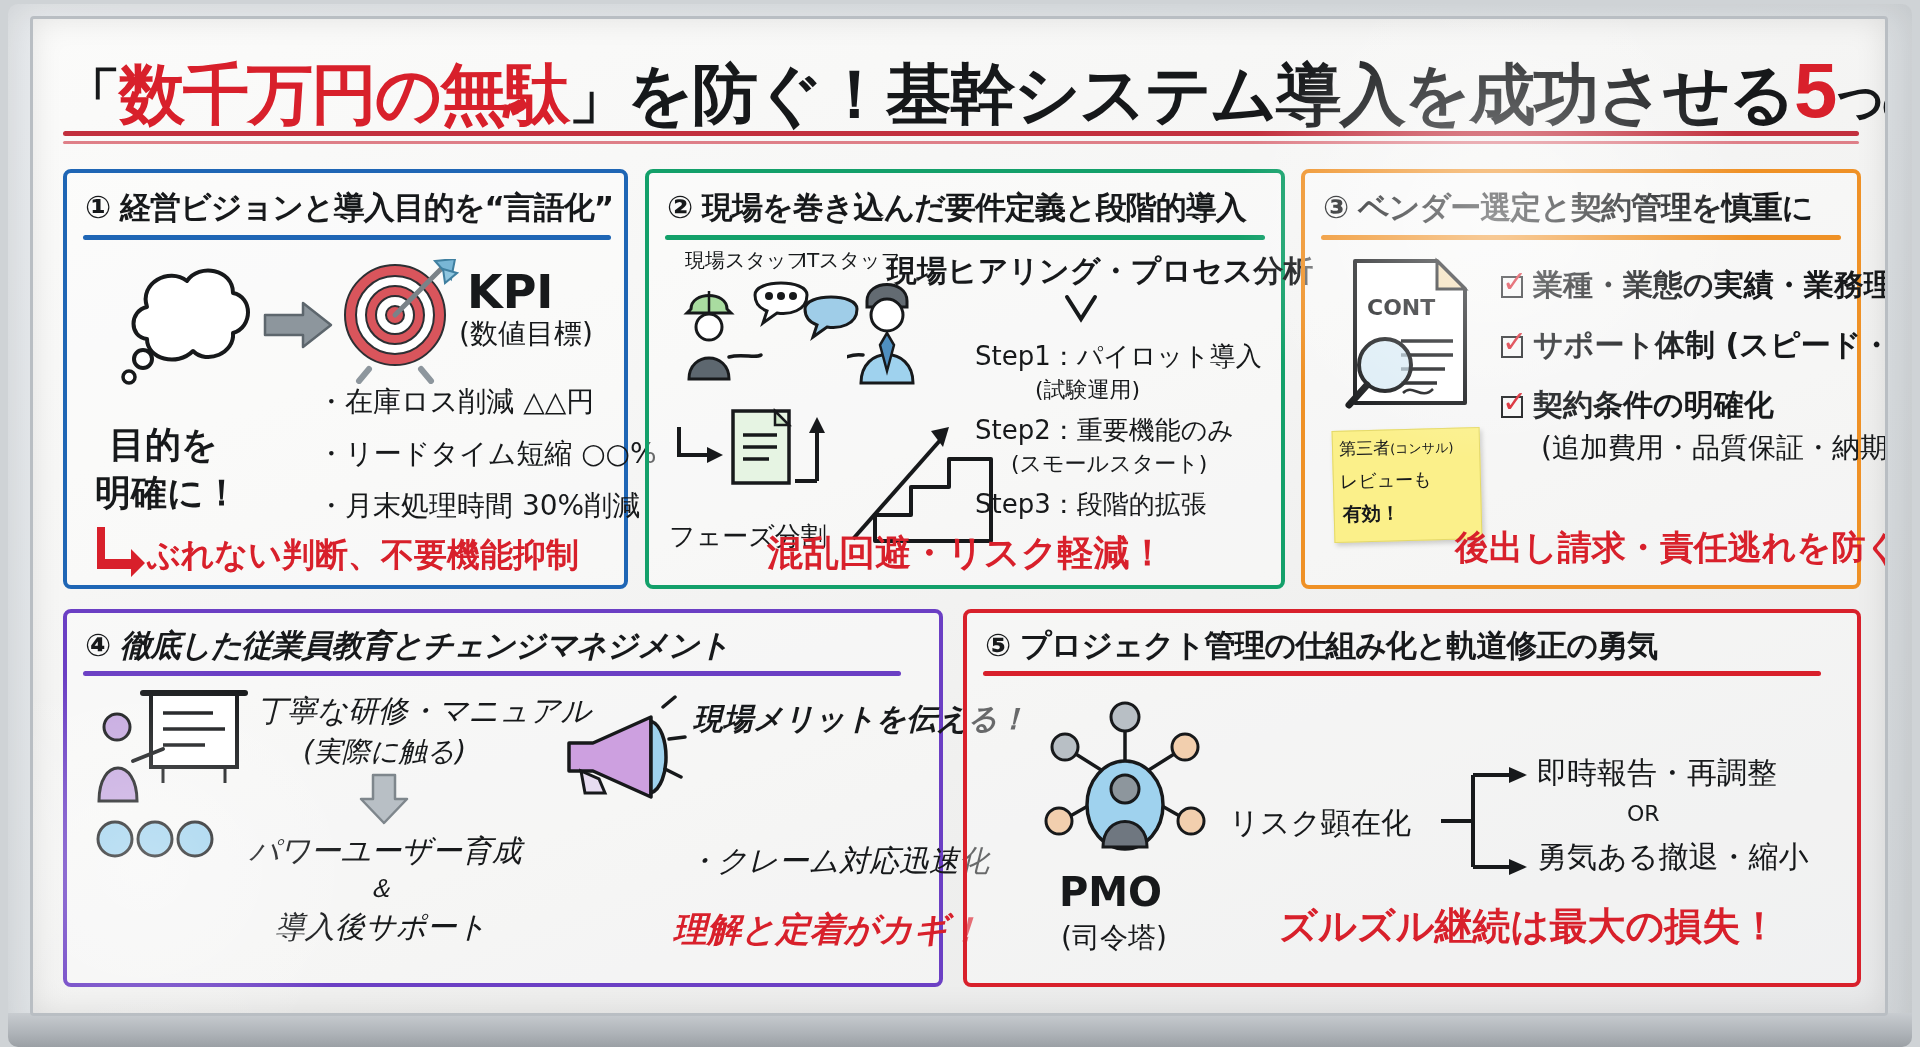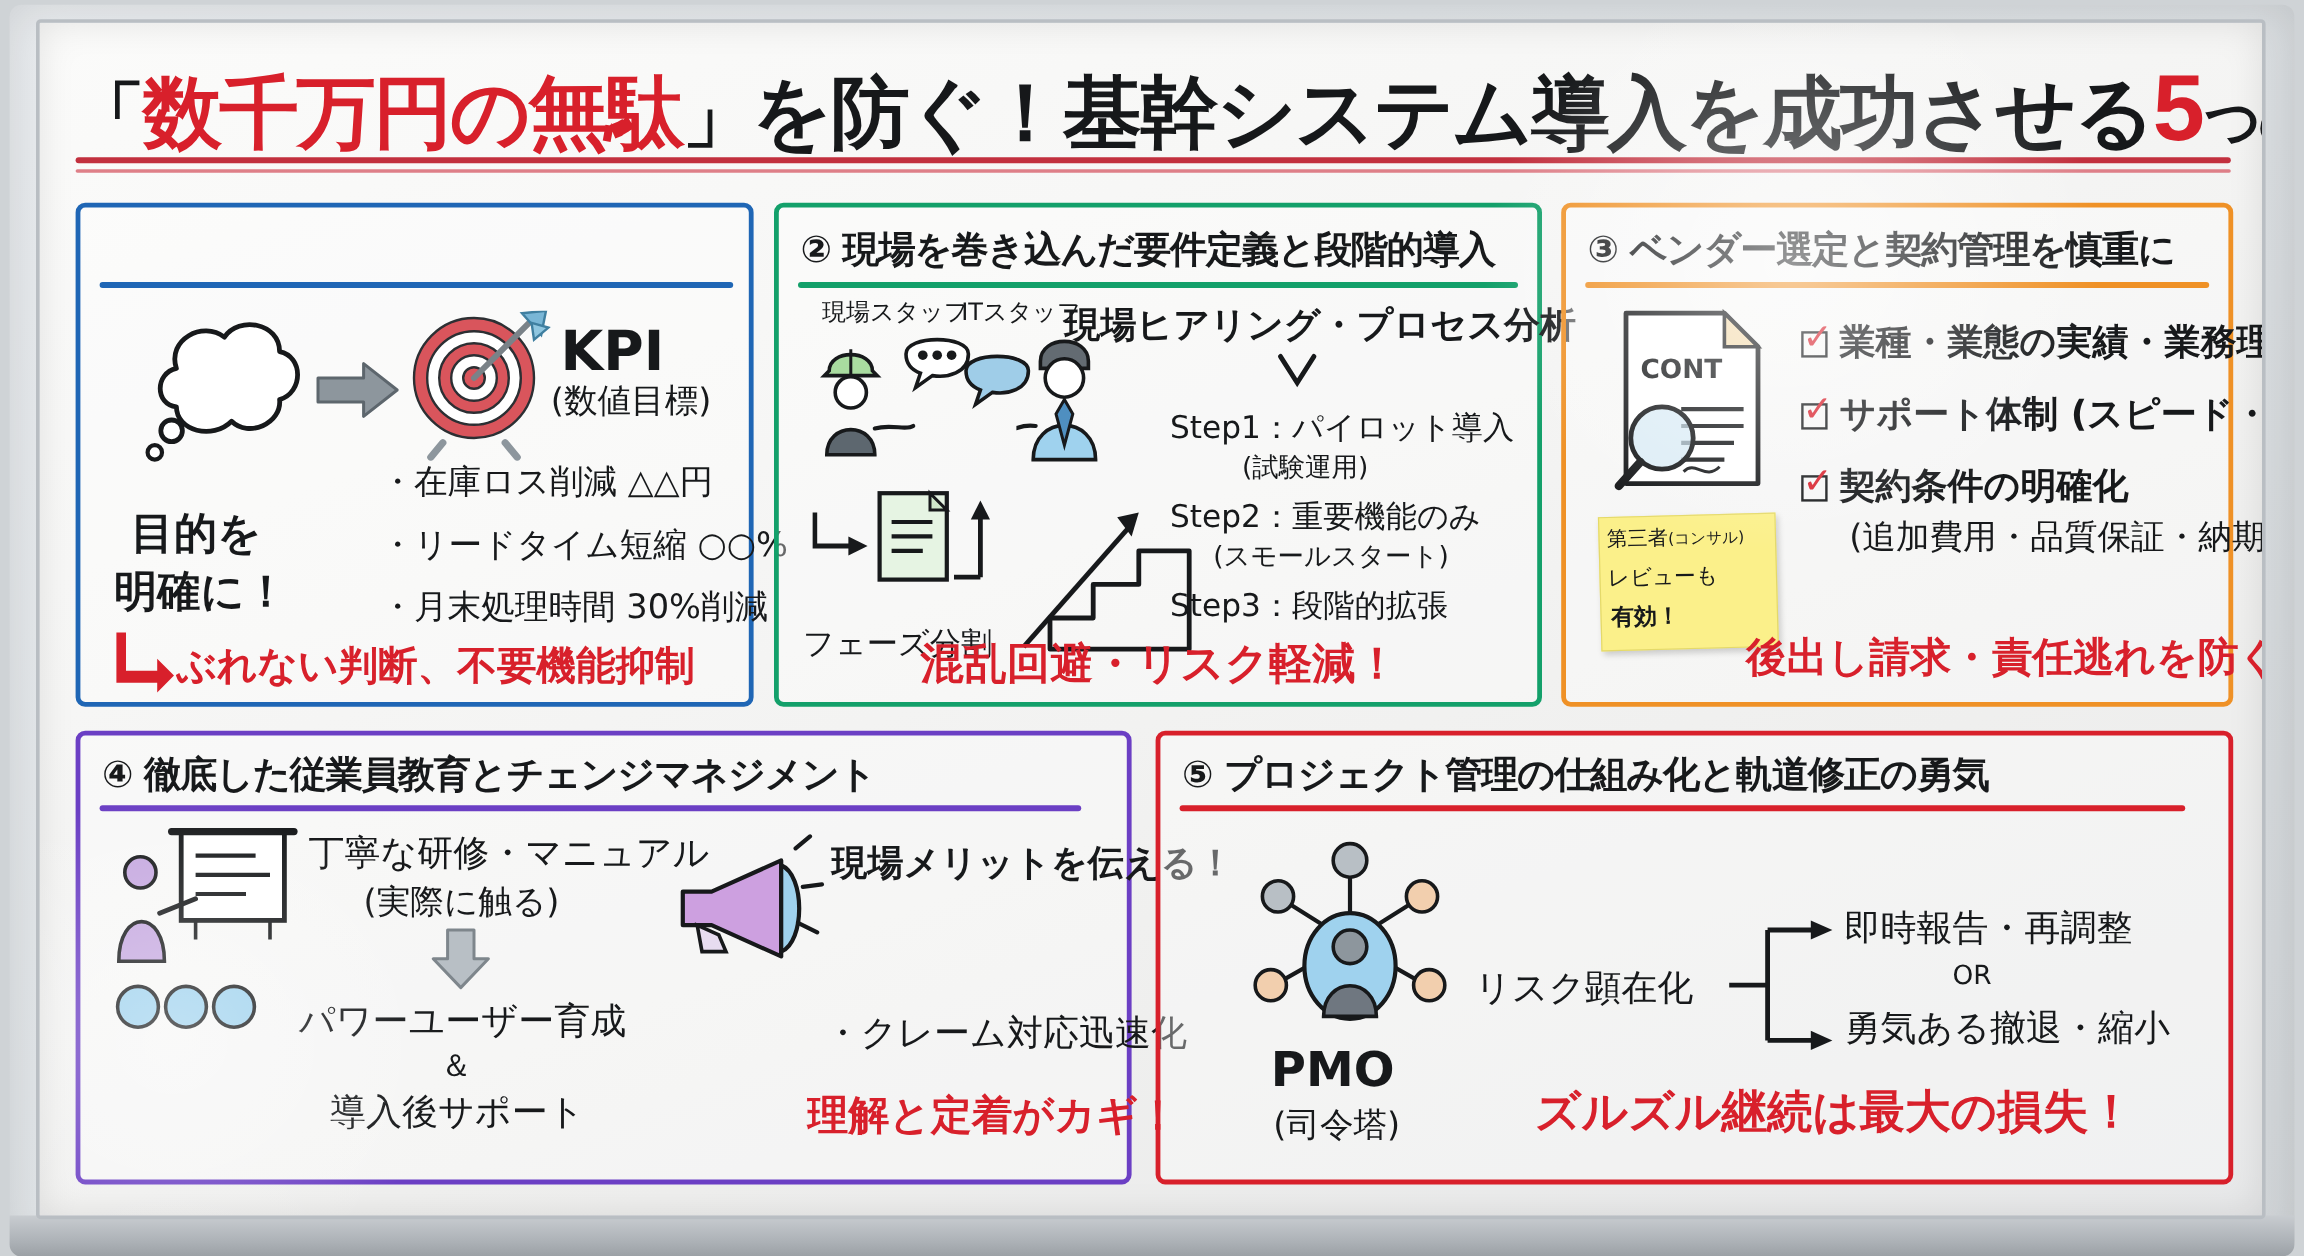--- a/index.html
+++ b/index.html
@@ -127,20 +127,24 @@
 <div id="wb-surface">
 
   <div id="headline">
     <span class="hl-line hl-quote">「</span><span class="hl-line hl-red">数千万円の無駄</span><span class="hl-line hl-quote">」</span><span class="hl-line">を防ぐ！基幹システム導入を成功させる</span><span class="hl-five">5</span><span class="hl-line hl-small">つの</span>
   </div>
   <div id="hl-rule1"></div>
   <div id="hl-rule2"></div>
 
   <div class="panel p1" style="left:30px; top:150px; width:565px; height:420px;">
     <div class="pbody">
+      <div class="txt ptitle abs" style="left:18px; top:14px;">
+        <span>①</span>
+        <span>経営ビジョンと導入目的を“言語化”</span>
+      </div>
       <div class="prule r1 abs" style="left:16px; top:62px; width:528px;"></div>
 
       <svg class="abs" style="left:40px; top:82px;" width="160" height="135">
         <path d="M40 52 C32 28 62 12 80 26 C92 8 126 14 126 38 C146 42 146 72 126 78
                  C128 98 100 110 86 96 C70 112 40 104 40 84 C22 82 22 56 40 52 Z" fill="#ffffff" stroke="#17191b" stroke-width="4" stroke-linejoin="round"></path>
         <circle cx="36" cy="104" r="9" fill="#fff" stroke="#17191b" stroke-width="4"></circle>
         <circle cx="22" cy="122" r="6" fill="#fff" stroke="#17191b" stroke-width="3.5"></circle>
       </svg>
 
       <svg class="abs" style="left:196px; top:126px;" width="72" height="52">
@@ -280,21 +284,21 @@
           <span>第三者</span><span style="font-size:13px">(コンサル)</span>
         </div>
         <div class="txt abs" style="left:6px; top:38px; font-size:18px;">レビューも</div>
         <div class="txt abs" style="left:8px; top:70px; font-size:19px; font-weight:700;">有効！</div>
       </div>
 
       <div class="txt red abs" style="left:150px; top:352px; font-size:34px;">後出し請求・責任逃れを防ぐ</div>
     </div>
   </div>
 
-  <div class="panel p4" style="left:30px; top:590px; width:880px; height:378px;">
+  <div class="panel p4" style="left:30px; top:590px; width:880px; height:378px;font-style:italic;">
     <div class="pbody">
       <div class="txt ptitle abs" style="left:18px; top:12px;">
         <span>④</span>
         <span>徹底した従業員教育とチェンジマネジメント</span>
       </div>
       <div class="prule r4 abs" style="left:16px; top:58px; width:818px;"></div>
 
       <svg class="abs" style="left:26px; top:74px;" width="160" height="140">
         <rect x="58" y="6" width="86" height="74" fill="#fff" stroke="#17191b" stroke-width="4"></rect>
         <path d="M50 6 H152" stroke="#17191b" stroke-width="6" stroke-linecap="round"></path>

